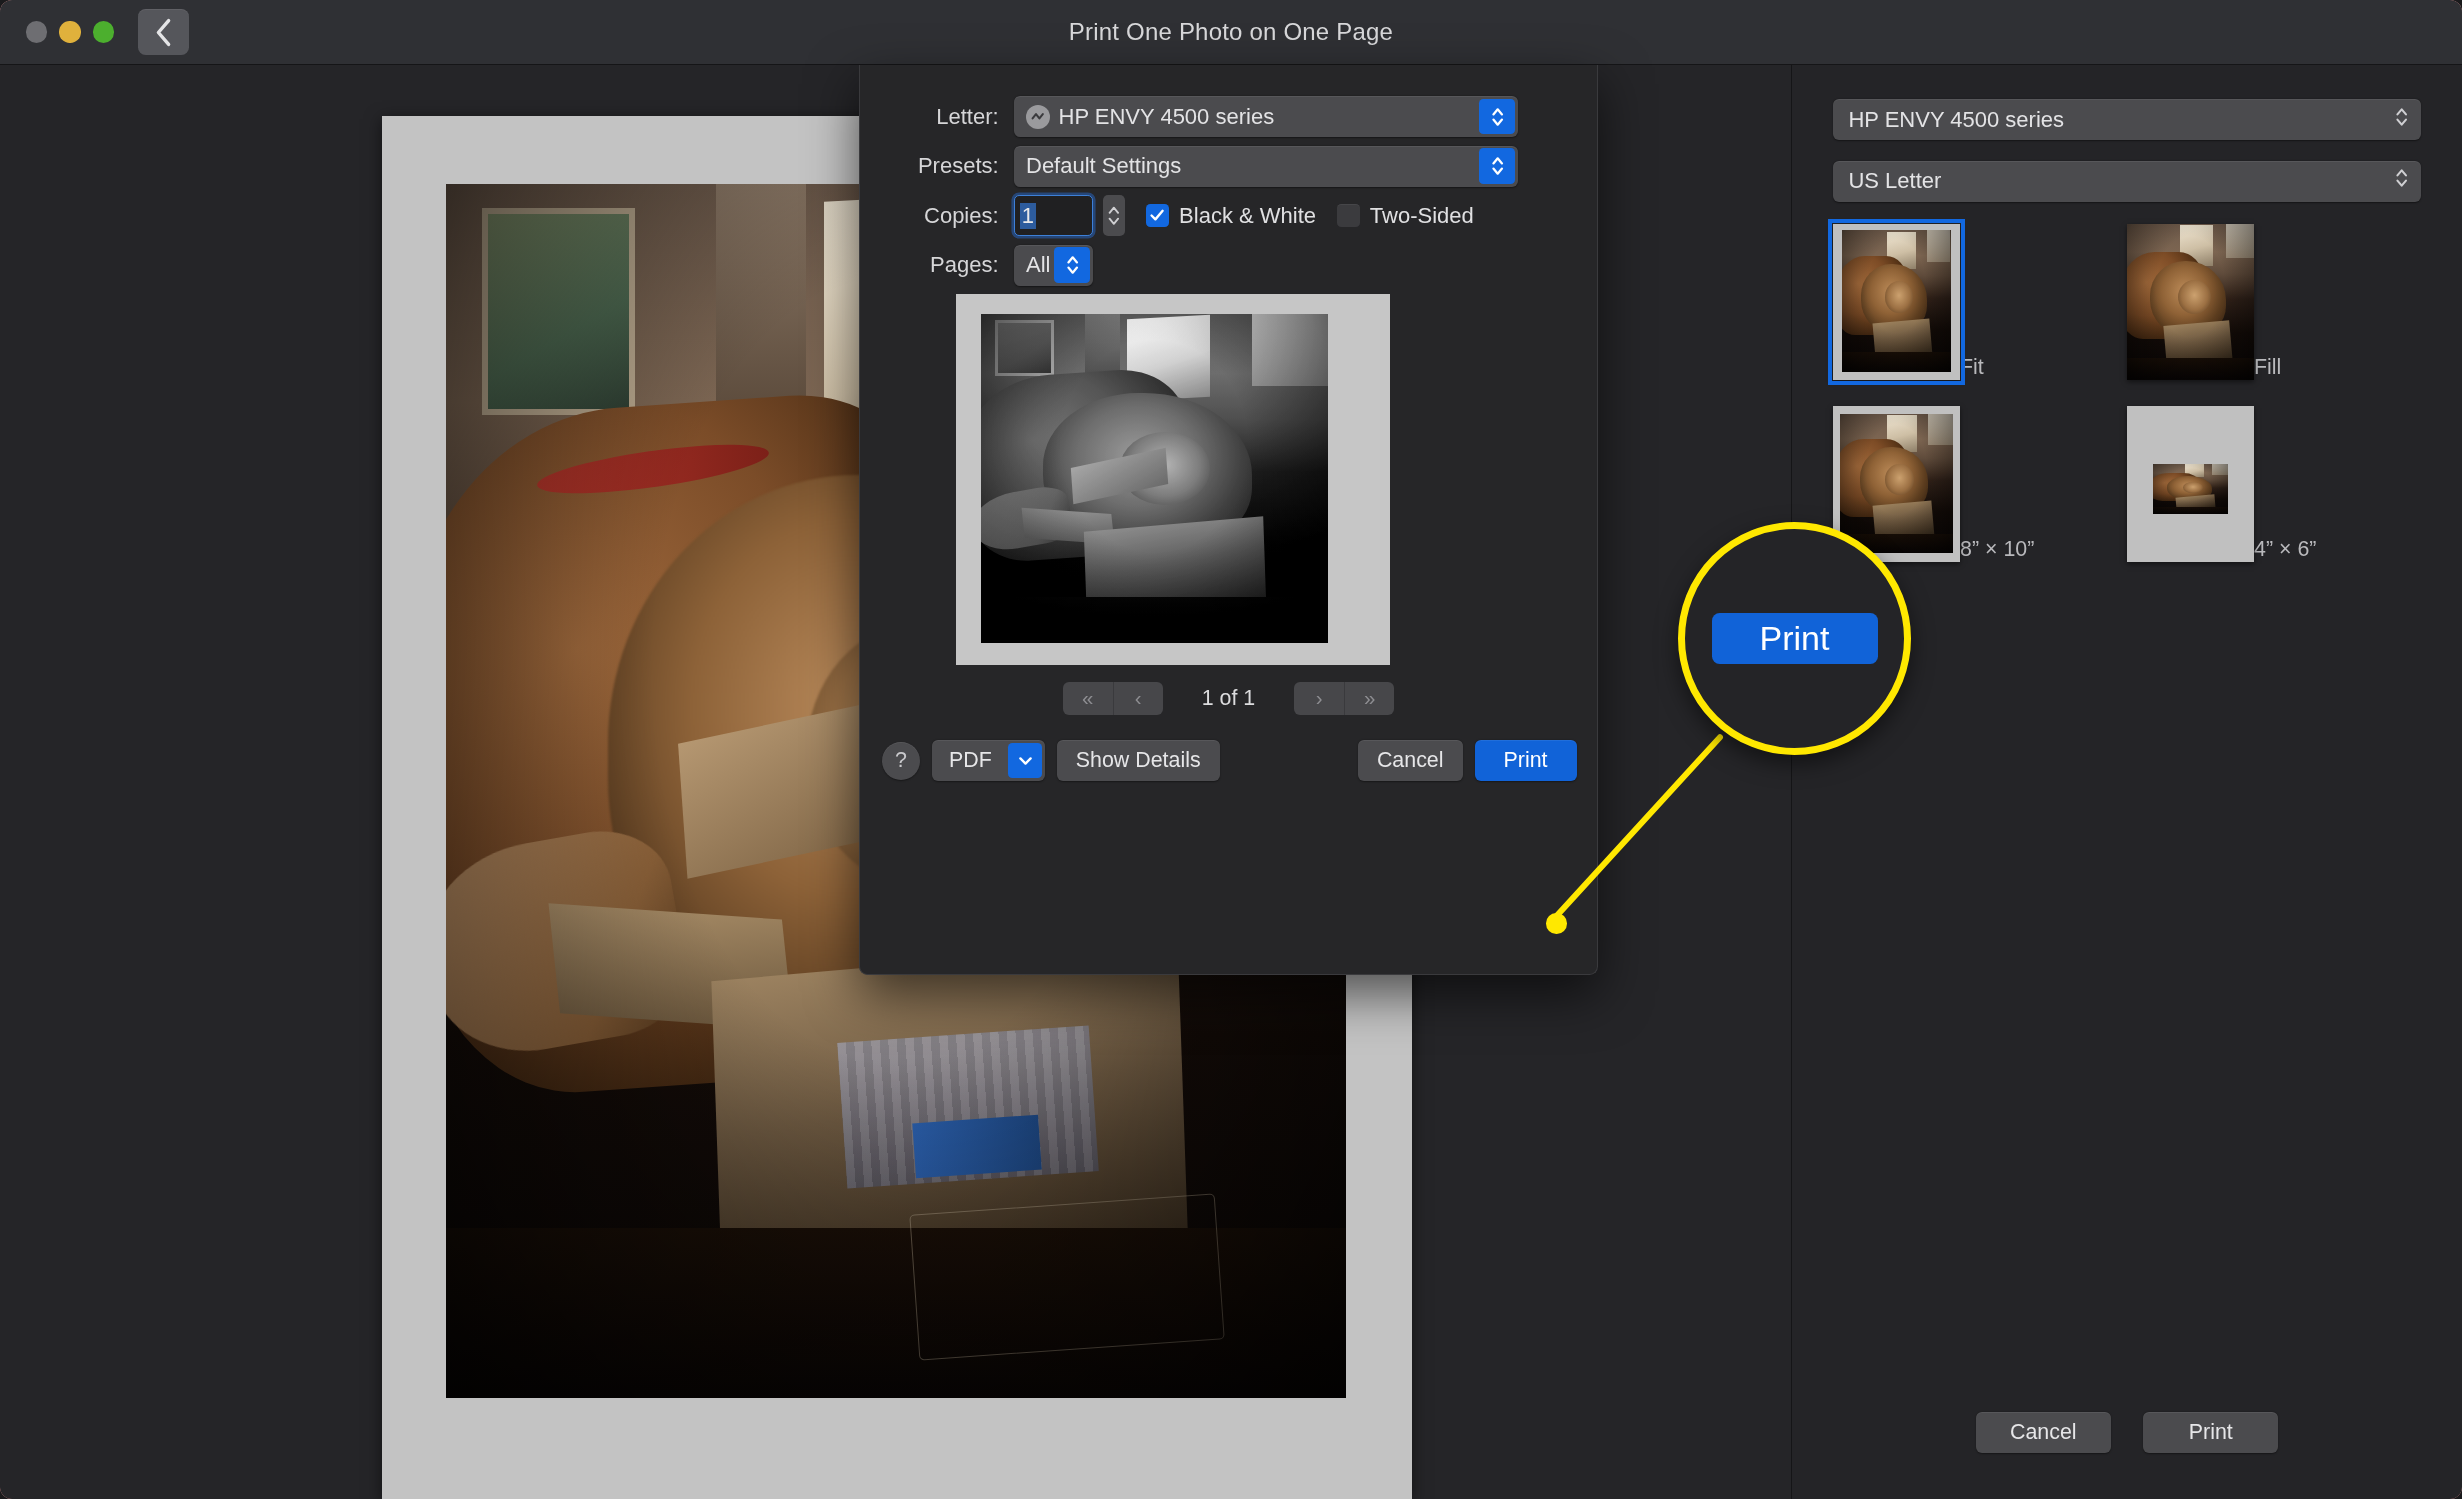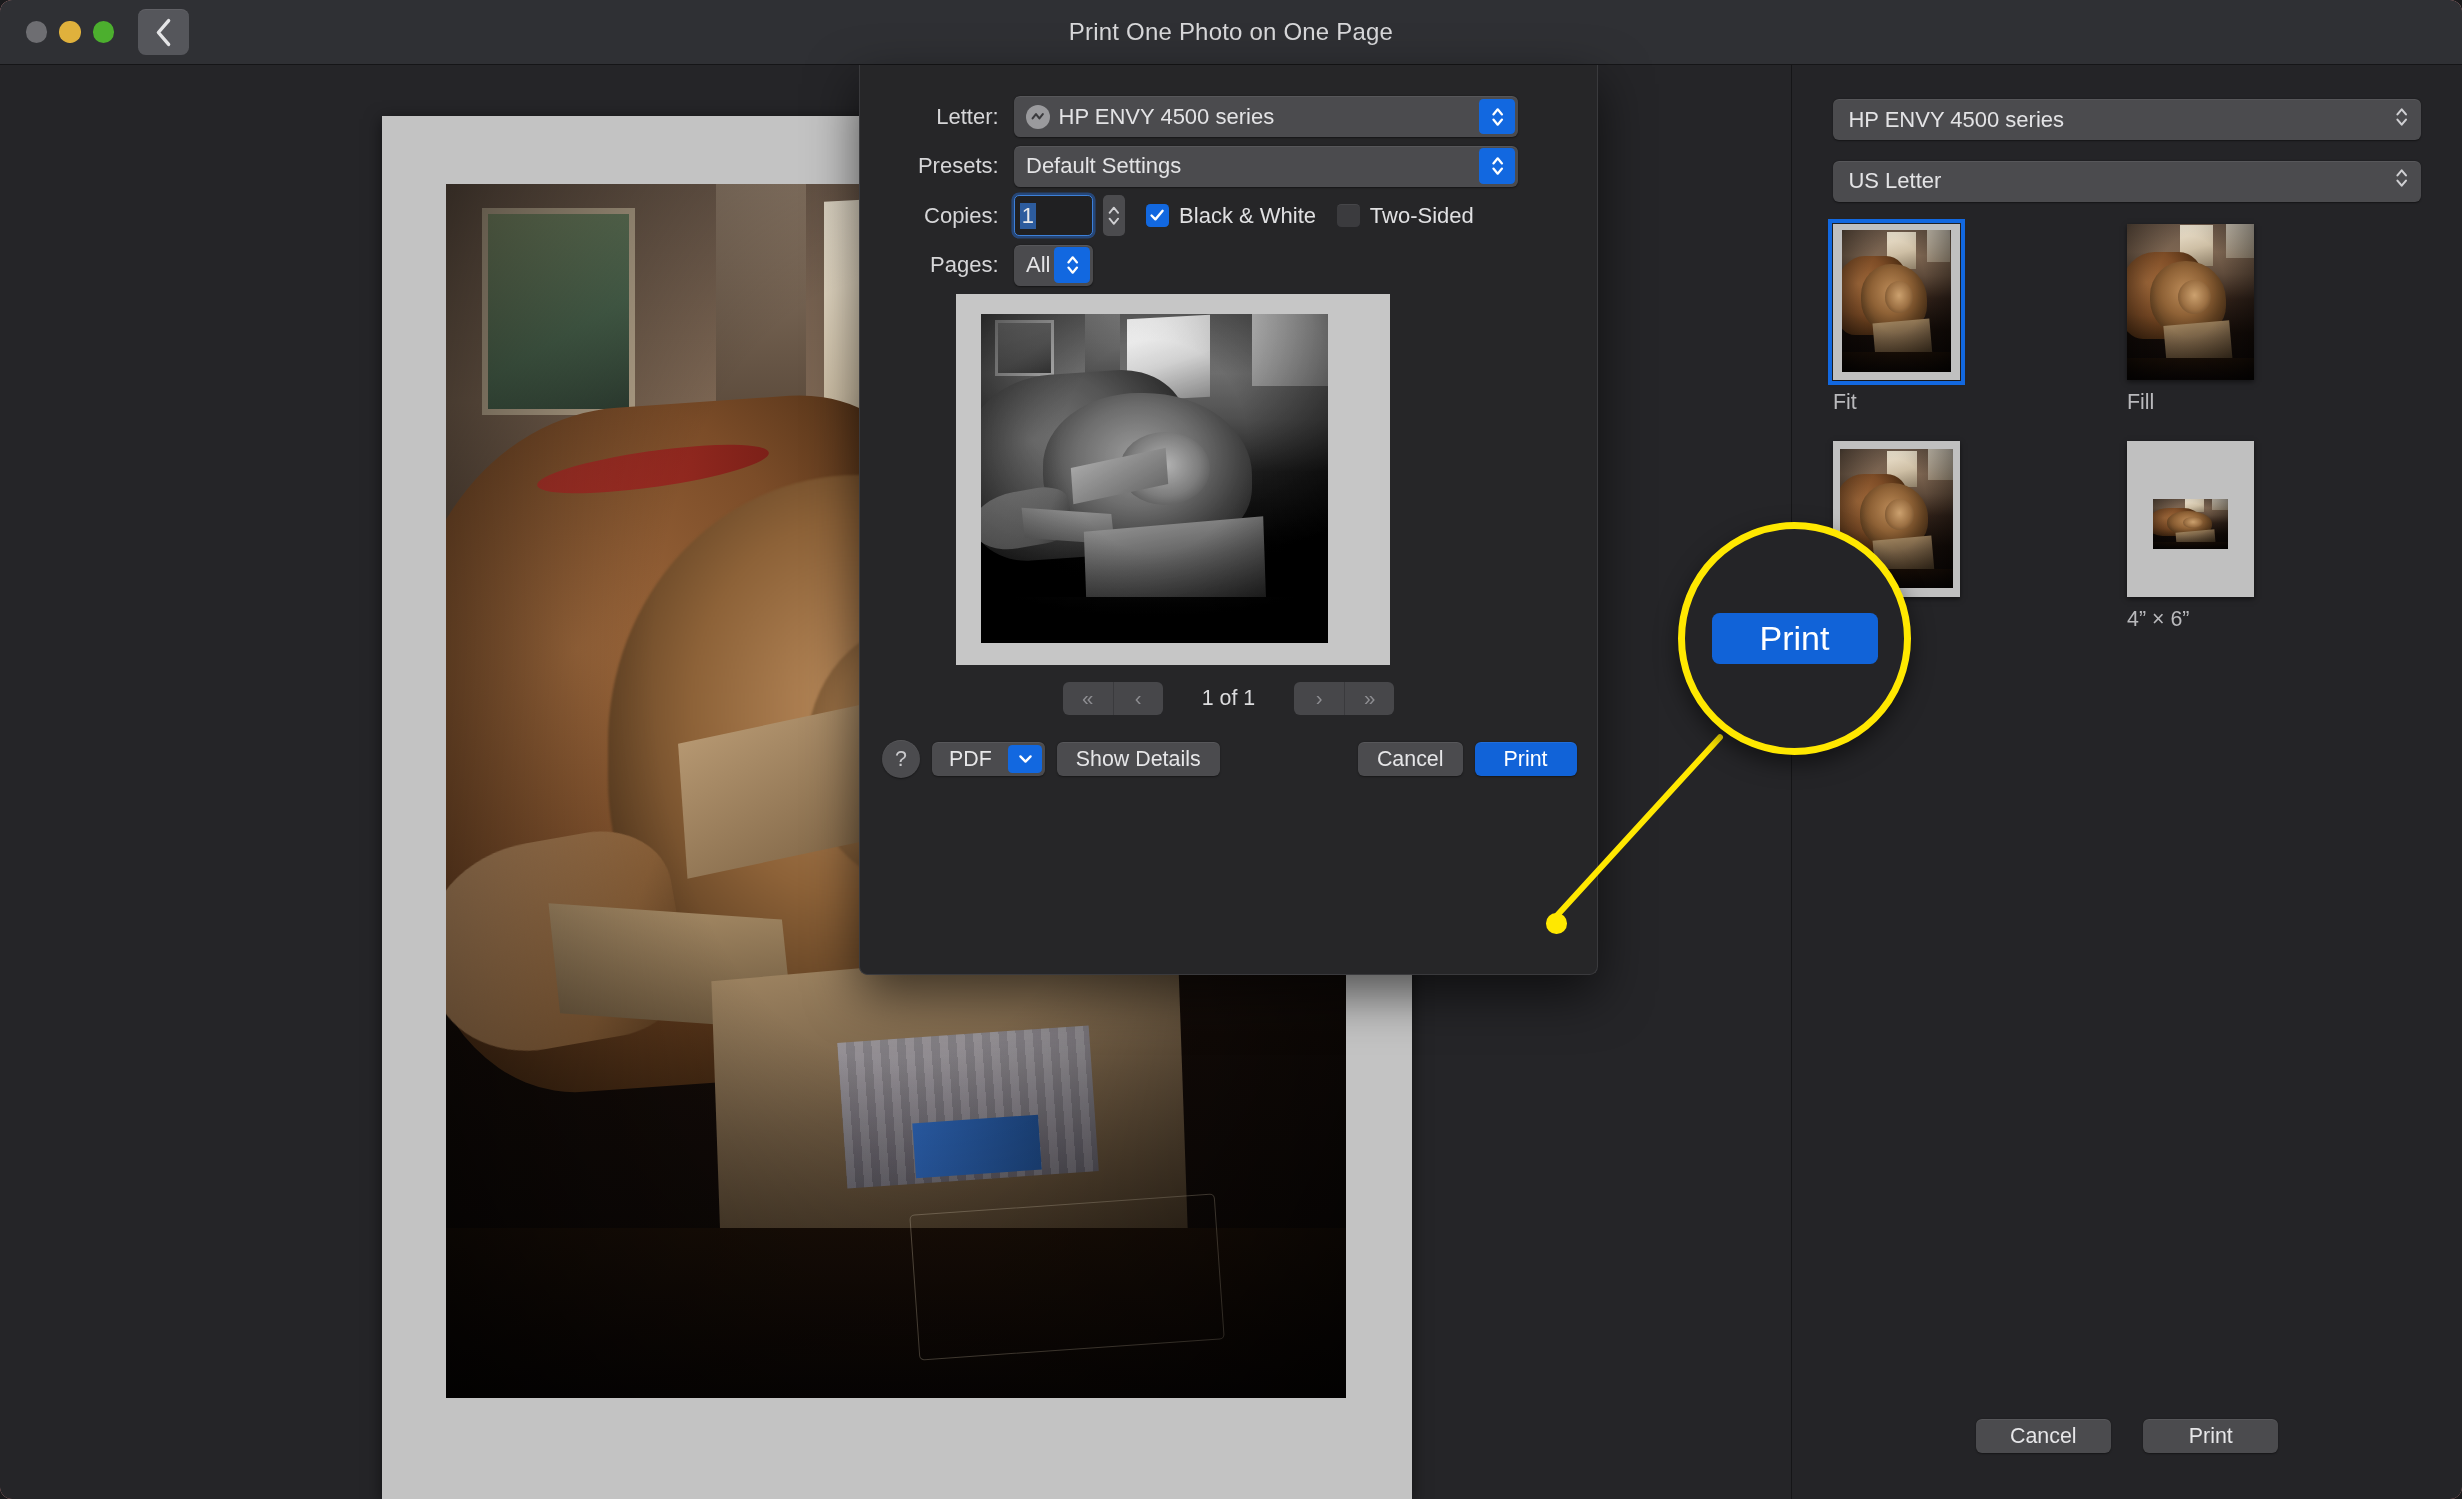--- a/index.html
+++ b/index.html
@@ -255,21 +255,21 @@
     color: #8e8e92; font-size: 20.5px;
   }
   .nav-btn + .nav-btn { border-left: 0.9px solid #3a3a3d; }
   #page-indicator { font-size: 21.4px; color: #dcdcde; }
 
   #dialog-buttons {
     position: absolute; left: 22px; right: 20.5px; top: 675px;
     display: flex; align-items: center; gap: 12px;
   }
   .btn {
-    height: 34px; border-radius: 6px;
+    height: 41px; border-radius: 6px;
     background: #4b4b4e; color: #e6e6e8; font-size: 21.4px;
     display: flex; align-items: center; justify-content: center;
     padding: 0 19px;
     box-shadow: 0 0.9px 0 rgba(255,255,255,.07) inset, 0 0.9px 1.7px rgba(0,0,0,.4);
   }
   #help-button {
     width: 38px; height: 38px; border-radius: 50%; padding: 0;
     font-size: 21.4px; color: #c9c9cc;
   }
   #pdf-button { position: relative; padding: 0 53px 0 17px; }
@@ -303,21 +303,21 @@
   .side-popup .chev {
     position: absolute; right: 12px; top: 50%; transform: translateY(-50%);
   }
 
   #preset-grid {
     margin-top: 22px;
     display: grid;
     grid-template-columns: 1fr 1fr;
     row-gap: 26px;
   }
-  .preset-cell { display: flex; flex-direction: column; align-items: flex-start; }
+  .preset-cell { display: flex; flex-direction: row; align-items: flex-end; }
   .preset-thumb {
     width: 127px; height: 156px;
     background: #c0c0c0;
     position: relative;
     box-shadow: 0 1.7px 5.1px rgba(0,0,0,.5);
   }
   .preset-cell.selected .preset-thumb {
     outline: 4.3px solid #1268e0;
     outline-offset: 1.7px;
   }

